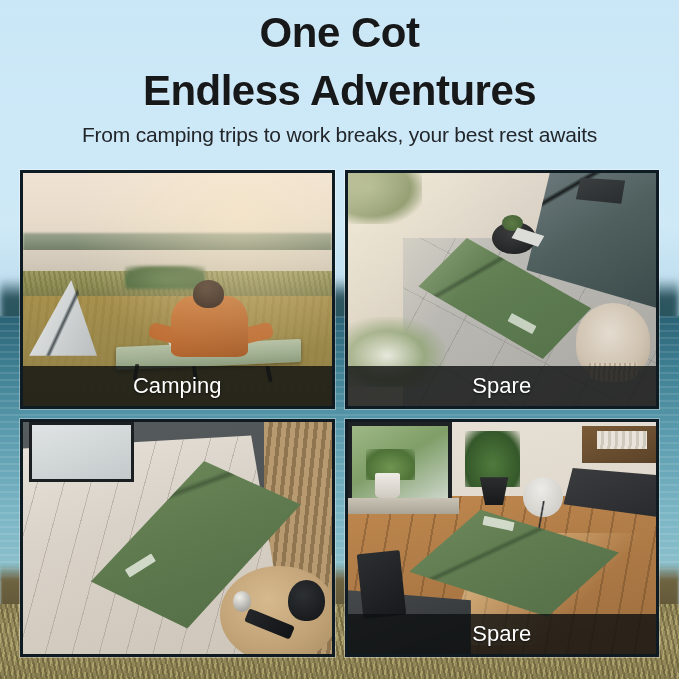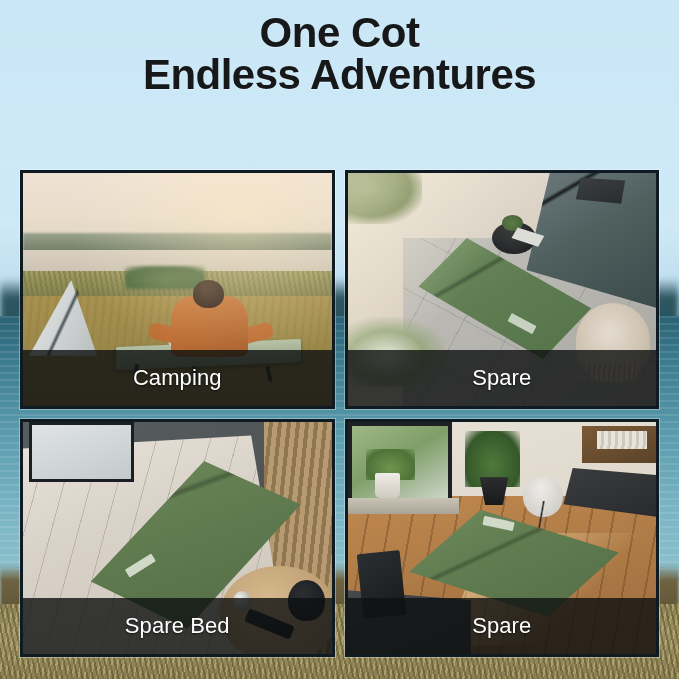--- a/index.html
+++ b/index.html
@@ -49,41 +49,41 @@
     position:absolute; top:0; left:0; right:0; height:165px; z-index:3;
     display:flex; flex-direction:column; align-items:center; justify-content:flex-start;
     padding-top:12px;
   }
   .headline {
     font-size:42px; font-weight:700; color:#16181a; line-height:.98;
     letter-spacing:-.5px; text-align:center;
     font-stretch:condensed;
     text-shadow:0 1px 0 rgba(255,255,255,.35);
   }
-  .headline .l2 { display:block; margin-top:1px; }
+  .headline .l2 { display:block; margin-top:17px; }
   .subhead {
     margin-top:12px; font-size:21px; color:#22262a; font-weight:400;
     text-align:center; letter-spacing:-.2px; white-space:nowrap;
   }
 
   
   .grid {
     position:absolute; z-index:2;
     left:20px; right:20px; top:170px; bottom:22px;
     display:grid; grid-template-columns:1fr 1fr; grid-template-rows:1fr 1fr;
     gap:10px 10px;
   }
   .tile {
     position:relative; overflow:hidden;
     border:3px solid #0e1b22;
     box-shadow:0 0 0 1px rgba(255,255,255,.35);
   }
   .scene { position:absolute; inset:0; }
   .caption {
-    position:absolute; left:0; right:0; bottom:0; height:56px; z-index:6;
+    position:absolute; left:0; right:0; bottom:0; height:40px; z-index:6;
     display:flex; align-items:center; justify-content:center;
     color:#fff; font-size:22px; font-weight:400; letter-spacing:.1px;
     background:rgba(14,16,16,.80);
     text-shadow:0 1px 2px rgba(0,0,0,.6);
   }
 
   
   .cmp-sky   { position:absolute; left:0; right:0; top:0; height:34%;
                background:linear-gradient(180deg,#efe2d4 0%,#e9dccb 55%,#dcd2c1 100%); }
   .cmp-hills { position:absolute; left:0; right:0; top:26%; height:11%;
@@ -268,20 +268,21 @@
   <div class="bg-reed"></div>
   <div class="bg-grass"></div>
   <div class="bg-haze"></div>
 </div>
 
 <div class="header">
   <div class="headline">
     <span>One Cot</span>
     <span class="l2">Endless Adventures</span>
   </div>
+  <div class="subhead">From camping trips to work breaks, your best rest awaits</div>
 </div>
 
 <div class="grid">
 
   <div class="tile">
     <div class="scene">
       <div class="cmp-sky"></div>
       <div class="cmp-hills"></div>
       <div class="cmp-lake"></div>
       <div class="cmp-reeds"></div>
@@ -333,21 +334,20 @@
       <div class="sb-planks"></div>
       <div class="sb-door"></div>
       <div class="sb-cot"></div>
       <div class="sb-cot-seam"></div>
       <div class="sb-logo"></div>
       <div class="sb-rtable"></div>
       <div class="sb-orb"></div>
       <div class="sb-remote"></div>
       <div class="sb-vase"></div>
     </div>
-    <div class="caption">Spare Bed</div>
   </div>
 
   <div class="tile">
     <div class="scene">
       <div class="of-wall"></div>
       <div class="of-floor"></div>
       <div class="of-planks"></div>
       <div class="of-sunpatch"></div>
       <div class="of-window"></div>
       <div class="of-sill"></div>

